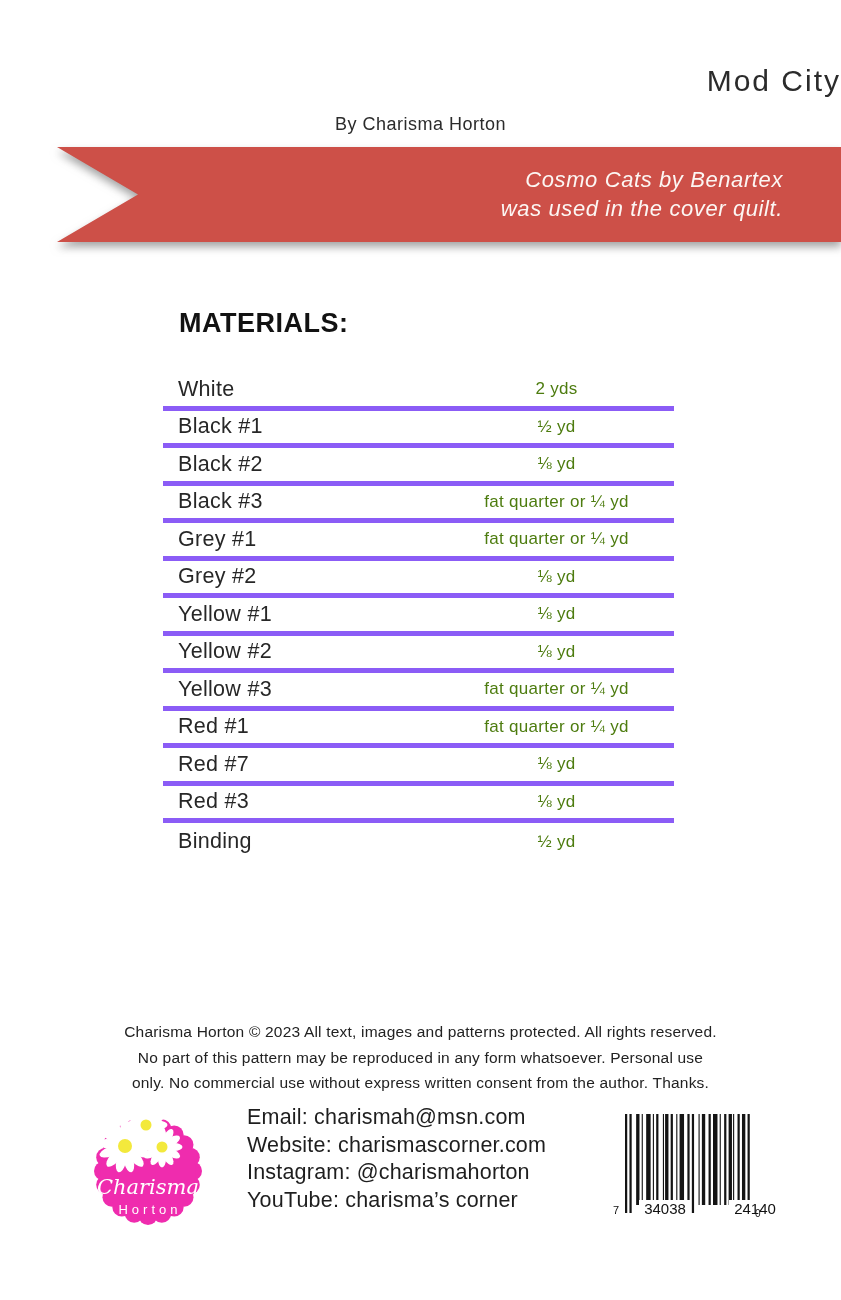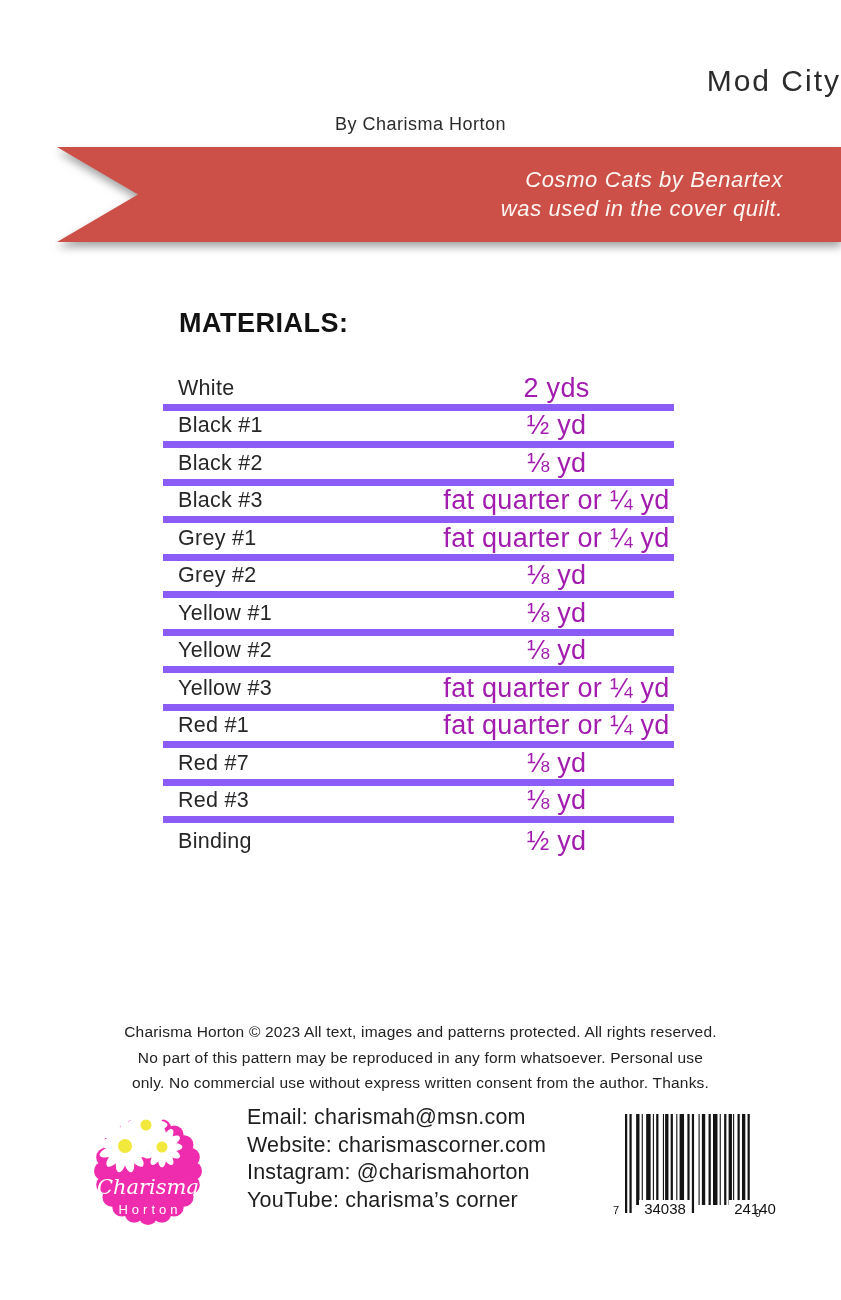--- a/index.html
+++ b/index.html
@@ -69,36 +69,36 @@
   .materials-table {
     position: absolute;
     left: 163px; top: 373px;
     width: 511px;
   }
   .material-row {
     height: 37.5px;
     box-sizing: border-box;
     display: flex;
     align-items: center;
-    border-bottom: 7px solid #8b5cf6;
+    border-bottom: 5px solid #8b5cf6;
   }
   .material-row:last-child { border-bottom: none; }
   .material-name {
     flex: 1;
     padding-left: 15px;
     font-size: 21.5px;
     letter-spacing: 0.3px;
     color: #272727;
   }
   .material-amount {
     width: 235px;
     text-align: center;
-    font-size: 27px;
+    font-size: 17px;
     letter-spacing: 0.3px;
-    color: #a21caf;
+    color: #4d7c0f;
   }
 
   
   .copyright {
     position: absolute;
     top: 1019px; left: 0; right: 0;
     text-align: center;
     font-size: 15.5px;
     line-height: 25.5px;
     letter-spacing: 0.2px;

